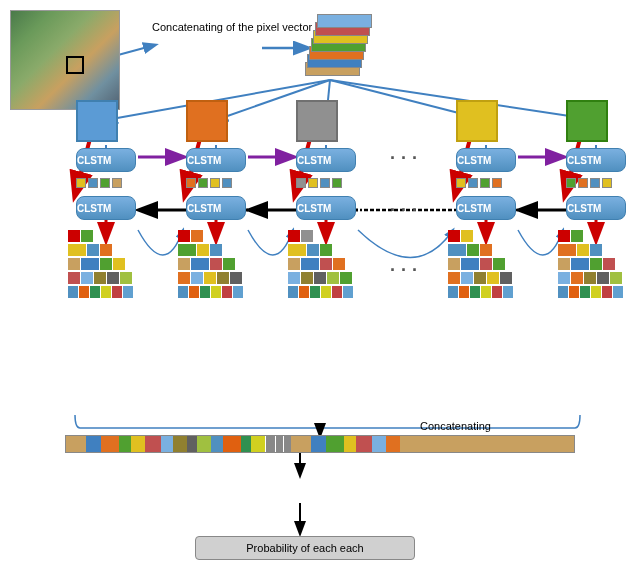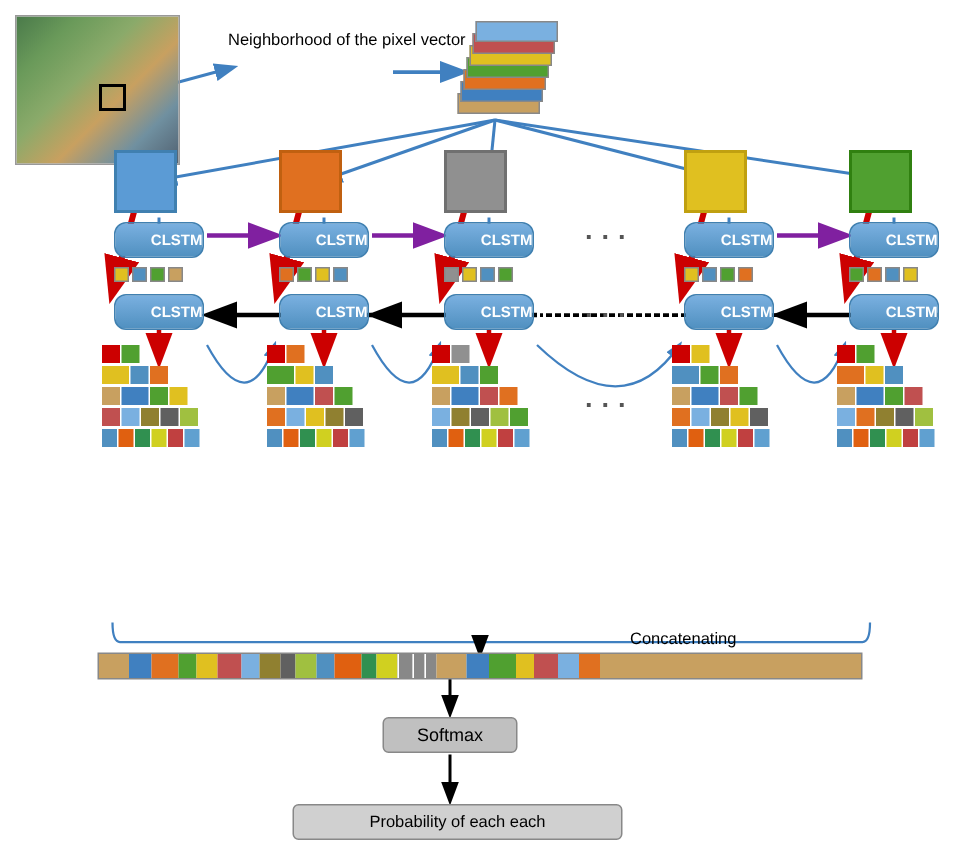--- a/index.html
+++ b/index.html
@@ -43,21 +43,21 @@
     .clstm-block {
       position: absolute;
       background: linear-gradient(to bottom, #7ab0e0, #5090c0);
       border: 1px solid #4080b0;
       border-radius: 8px;
       color: #fff;
       font-weight: bold;
       font-size: 10px;
       display: flex;
       align-items: center;
-      justify-content: flex-end;
+      justify-content: flex-start;
       width: 60px;
       height: 24px;
     }
 
     
     .concat-bar {
       position: absolute;
       left: 65px;
       top: 430px;
       width: 510px;
@@ -190,21 +190,21 @@
     <line x1="300" y1="450" x2="300" y2="475" stroke="#000" stroke-width="2" marker-end="url(#arrowBlack)"></line>
 
     <line x1="300" y1="503" x2="300" y2="533" stroke="#000" stroke-width="2" marker-end="url(#arrowBlack)"></line>
   </svg>
 
   <div class="satellite-img">
     <div class="satellite-box"></div>
   </div>
 
   <div style="position:absolute;left:152px;top:20px;font-size:11px;text-align:center;line-height:1.4;">
-    <span>Neighborhood of
+    <span>Concatenating of
 the pixel vector</span>
   </div>
 
   <div style="position:absolute;top:12px;left:305px;">
 
     <div style="position:relative;width:60px;height:70px;">
       <div style="position:absolute;top:50px;left:0;width:55px;height:14px;background:#c8a060;border:1px solid #888;"></div>
       <div style="position:absolute;top:42px;left:2px;width:55px;height:14px;background:#4080c0;border:1px solid #888;"></div>
       <div style="position:absolute;top:34px;left:4px;width:55px;height:14px;background:#e07020;border:1px solid #888;"></div>
       <div style="position:absolute;top:26px;left:6px;width:55px;height:14px;background:#50a030;border:1px solid #888;"></div>
@@ -487,21 +487,18 @@
     <div style="width:20px;background:#c8a060;height:100%;"></div>
     <div style="width:15px;background:#4080c0;height:100%;"></div>
     <div style="width:18px;background:#50a030;height:100%;"></div>
     <div style="width:12px;background:#e0c020;height:100%;"></div>
     <div style="width:16px;background:#c05050;height:100%;"></div>
     <div style="width:14px;background:#7ab0e0;height:100%;"></div>
     <div style="width:14px;background:#e07020;height:100%;"></div>
     <div style="flex:1;background:#c8a060;"></div>
   </div>
 
-  <div class="softmax-box">
-    <span>Softmax</span>
-  </div>
 
   <div class="result-box">
     <span>Probability of each each</span>
   </div>
 
 </div>
 
 </body></html>

